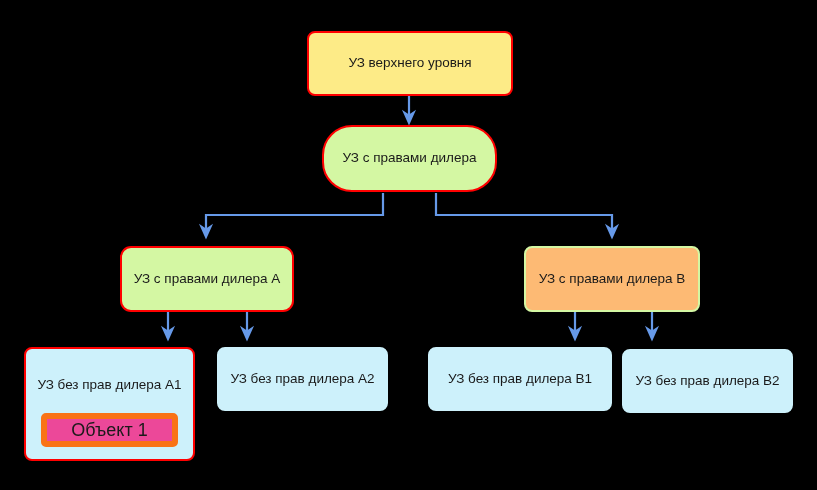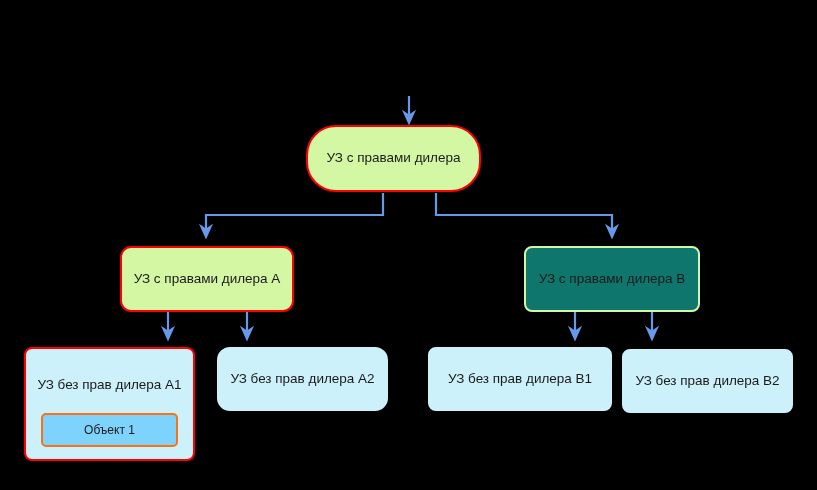--- a/index.html
+++ b/index.html
@@ -43,21 +43,21 @@
   }
   .node.top-level {
     background: #fdeb87;
     border: 2px solid #ff0000;
   }
   .node.dealer {
     background: #d4f7a3;
     border: 2px solid #ff0000;
   }
   .node.dealer-plain {
-    background: #0f766e;
+    background: #fdba74;
     border: 2px solid #d4f7a3;
   }
   .node.leaf {
     background: #cdf1fb;
     border: 2px solid #cdf1fb;
   }
   .node.leaf-outlined {
     background: #cdf1fb;
     border: 2px solid #ff0000;
     flex-direction: column;
@@ -65,27 +65,27 @@
     padding: 0;
   }
   .leaf-outlined .leaf-title {
     width: 100%;
     text-align: center;
     margin-top: 28px;
   }
   .child-box {
     position: absolute;
     box-sizing: border-box;
-    background: #7dd3fc;
-    border: 2px solid #f97316;
+    background: #ec4899;
+    border: 6px solid #f97316;
     border-radius: 5px;
     display: flex;
     align-items: center;
     justify-content: center;
-    font-size: 12px;
+    font-size: 18px;
     color: #1a1a1a;
     z-index: 3;
   }
 </style>
 </head>
 <body>
 
 <div id="diagram">
 
   <svg class="connectors" viewBox="0 0 817 490" xmlns="http://www.w3.org/2000/svg">
@@ -103,31 +103,32 @@
 
     <path d="M168,312 L168,334" stroke="#6699e8" stroke-width="2.2" fill="none" marker-end="url(#arrowhead)"></path>
 
     <path d="M247,312 L247,334" stroke="#6699e8" stroke-width="2.2" fill="none" marker-end="url(#arrowhead)"></path>
 
     <path d="M575,312 L575,334" stroke="#6699e8" stroke-width="2.2" fill="none" marker-end="url(#arrowhead)"></path>
 
     <path d="M652,312 L652,334" stroke="#6699e8" stroke-width="2.2" fill="none" marker-end="url(#arrowhead)"></path>
   </svg>
 
+  <div class="node top-level" style="left:307px; top:31px; width:206px; height:65px;">УЗ верхнего уровня</div>
 
-  <div class="node dealer" style="left:306px; top:125px; width:175px; height:67px;border-radius:30px;">УЗ с правами дилера</div>
+  <div class="node dealer" style="left:322px; top:125px; width:175px; height:67px;border-radius:30px;">УЗ с правами дилера</div>
 
   <div class="node dealer" style="left:120px; top:246px; width:174px; height:66px;border-radius:11px;">УЗ с правами дилера А</div>
 
   <div class="node dealer-plain" style="left:524px; top:246px; width:176px; height:66px;">УЗ с правами дилера В</div>
 
   <div class="node leaf-outlined" style="left:24px; top:347px; width:171px; height:114px;align-items:center;">
     <div class="leaf-title">УЗ без прав дилера А1</div>
     <div class="child-box" style="left:15px; top:64px; width:137px; height:34px;">Объект 1</div>
   </div>
 
-  <div class="node leaf" style="left:217px; top:347px; width:171px; height:64px;border-radius:13px;">УЗ без прав дилера А2</div>
+  <div class="node leaf" style="left:217px; top:347px; width:171px; height:64px;">УЗ без прав дилера А2</div>
 
   <div class="node leaf" style="left:428px; top:347px; width:184px; height:64px;">УЗ без прав дилера В1</div>
 
   <div class="node leaf" style="left:622px; top:349px; width:171px; height:64px;">УЗ без прав дилера В2</div>
 
 </div>
 
 </body></html>

